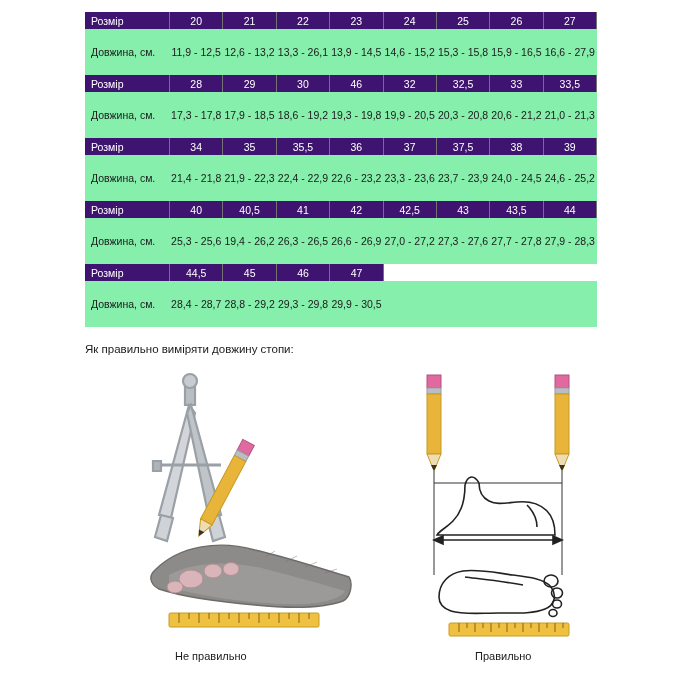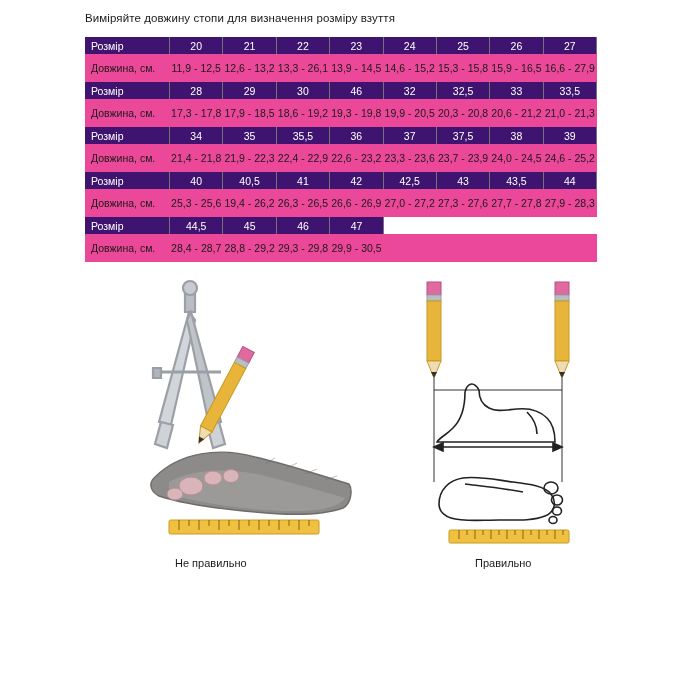--- a/index.html
+++ b/index.html
@@ -49,24 +49,24 @@
   tr.head td.label {
     text-align: left;
     padding-left: 6px;
     width: 78px;
   }
   tr.head td.empty {
     background: #ffffff;
     border-right: none;
   }
   tr.vals td {
-    height: 28px;
+    height: 46px;
     text-align: center;
     color: #1a1a1a;
-    background: #ec4899;
+    background: #86efac;
   }
   tr.vals td.label {
     text-align: left;
     padding-left: 6px;
     width: 78px;
   }
   .howto {
     font-size: 11.5px;
     color: #1a1a1a;
     margin: 16px 0 0 0;
@@ -98,21 +98,20 @@
     font-size: 11.5px;
     line-height: 1.45;
     color: #1a1a1a;
   }
 </style>
 </head>
 <body>
 
 <div class="page">
 
-  <p class="intro">Виміряйте довжину стопи для визначення розміру взуття</p>
 
   <table class="sizes">
     <tbody>
         <tr class="head">
       <td class="label">Розмір</td>
       <td>20</td>
       <td>21</td>
       <td>22</td>
       <td>23</td>
       <td>24</td>
@@ -235,20 +234,21 @@
       <td>29,3 - 29,8</td>
       <td>29,9 - 30,5</td>
       <td class="empty"></td>
       <td class="empty"></td>
       <td class="empty"></td>
       <td class="empty"></td>
     </tr>
   </tbody>
     </table>
 
+  <p class="howto">Як правильно виміряти довжину стопи:</p>
 
   <div class="figures">
 
     <div class="fig left">
       <svg width="230" height="275" viewBox="0 0 230 275">
 
         <g stroke="#9aa0a6" stroke-width="2.2" fill="#c8ccd0">
           <path d="M60 18 L70 18 L70 40 L60 40 Z" fill="#b9bec4"></path>
           <circle cx="65" cy="16" r="7" fill="#c8ccd0"></circle>
           <path d="M64 40 L34 150 L46 153 L70 48 Z" fill="#d2d6da"></path>

